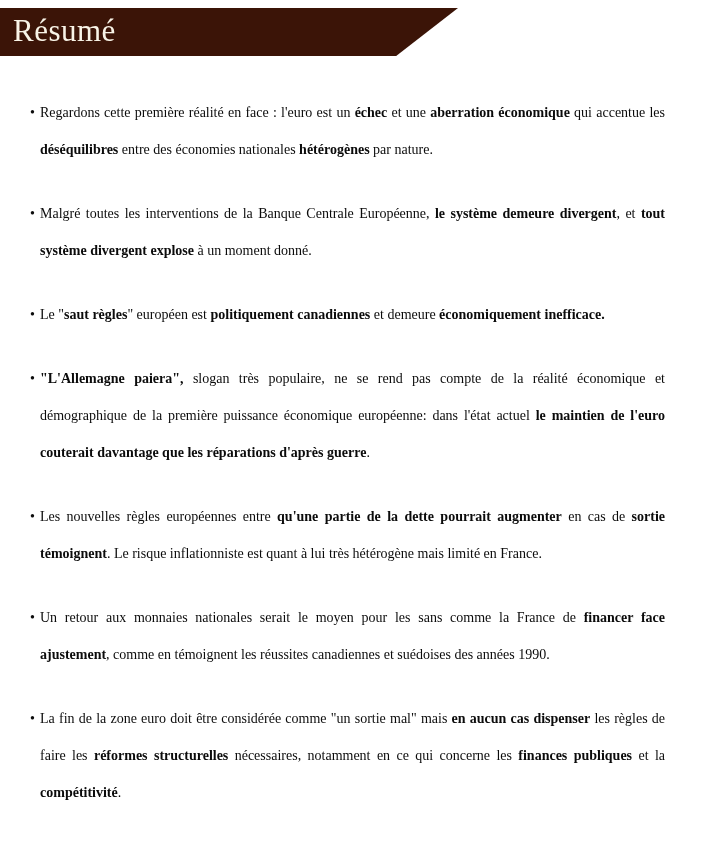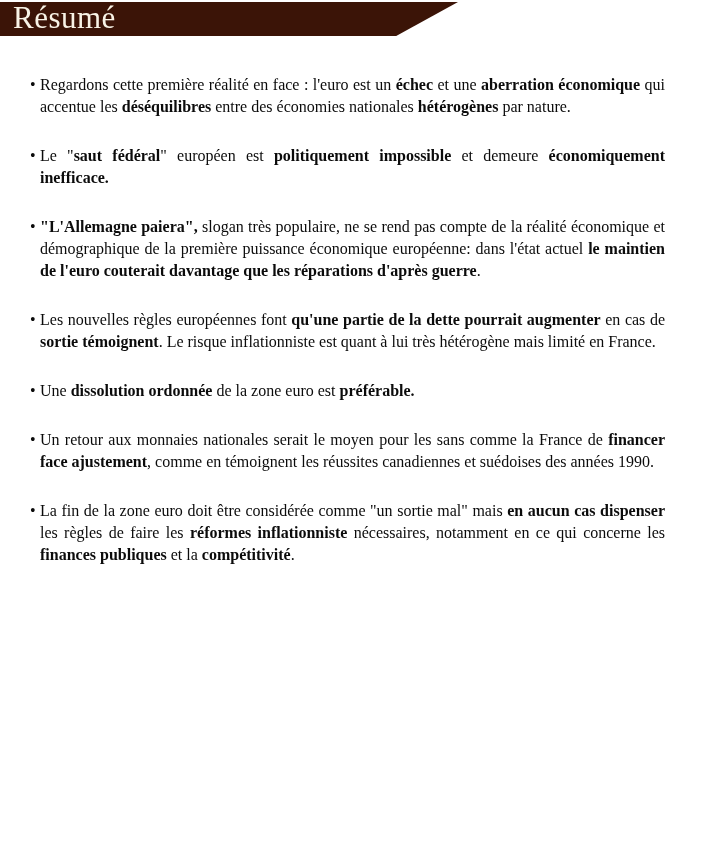--- a/index.html
+++ b/index.html
@@ -11,23 +11,23 @@
   html,body{margin:0;padding:0;}
   body{
     width:710px;
     height:858px;
     background:var(--page-bg);
     font-family:"Liberation Serif","DejaVu Serif",serif;
     color:var(--text-color);
     overflow:hidden;
   }
   .banner{
-    margin-top:2px;
+    margin-top:8px;
     width:458px;
-    height:34px;
+    height:48px;
     background:var(--banner-bg);
     clip-path:polygon(0 0,100% 0,86.5% 100%,0 100%);
     display:flex;
     align-items:center;
   }
   .banner h1{
     margin:0;
     padding:0 0 2px 13px;
     font-size:31px;
     font-weight:normal;
@@ -35,22 +35,22 @@
     letter-spacing:0.5px;
   }
   ul.bullets{
     list-style:none;
     margin:38px 45px 0 30px;
     padding:0;
   }
   ul.bullets li{
     position:relative;
     padding-left:10px;
-    font-size:16px;
-    line-height:22px;
+    font-size:14px;
+    line-height:37px;
     text-align:justify;
     margin-bottom:27px;
     font-family:Liberation Serif, serif;
   }
   ul.bullets li::before{
     content:"\2022";
     position:absolute;
     left:0;
     top:0;
   }
@@ -61,20 +61,20 @@
 </head>
 <body>
 
 <header class="banner">
   <h1>Résumé</h1>
 </header>
 
 <main>
   <ul class="bullets">
       <li><span>Regardons cette première réalité en face : l'euro est un </span><span class="b">échec</span><span> et une </span><span class="b">aberration économique</span><span> qui accentue les </span><span class="b">déséquilibres</span><span> entre des économies nationales </span><span class="b">hétérogènes</span><span> par nature.</span></li>
-      <li><span>Le "</span><span class="b">saut fédéral</span><span>" européen est </span><span class="b">politiquement impossible</span><span> et demeure </span><span class="b">économiquement inefficace.</span></li>
+      <li><span>Malgré toutes les interventions de la Banque Centrale Européenne, </span><span class="b">le système demeure divergent</span><span>, et </span><span class="b">tout système divergent explose</span><span> à un moment donné.</span></li>
+      <li><span>Le "</span><span class="b">saut règles</span><span>" européen est </span><span class="b">politiquement canadiennes</span><span> et demeure </span><span class="b">économiquement inefficace.</span></li>
       <li><span class="b">"L'Allemagne paiera",</span><span> slogan très populaire, ne se rend pas compte de la réalité économique et démographique de la première puissance économique européenne: dans l'état actuel </span><span class="b">le maintien de l'euro couterait davantage que les réparations d'après guerre</span><span>.</span></li>
-      <li><span>Les nouvelles règles européennes font </span><span class="b">qu'une partie de la dette pourrait augmenter</span><span> en cas de </span><span class="b">sortie témoignent</span><span>. Le risque inflationniste est quant à lui très hétérogène mais limité en France.</span></li>
-      <li><span>Une </span><span class="b">dissolution ordonnée</span><span> de la zone euro est </span><span class="b">préférable.</span></li>
+      <li><span>Les nouvelles règles européennes entre </span><span class="b">qu'une partie de la dette pourrait augmenter</span><span> en cas de </span><span class="b">sortie témoignent</span><span>. Le risque inflationniste est quant à lui très hétérogène mais limité en France.</span></li>
       <li><span>Un retour aux monnaies nationales serait le moyen pour les sans comme la France de </span><span class="b">financer face ajustement</span><span>, comme en témoignent les réussites canadiennes et suédoises des années 1990.</span></li>
-      <li><span>La fin de la zone euro doit être considérée comme "un sortie mal" mais </span><span class="b">en aucun cas dispenser</span><span> les règles de faire les </span><span class="b">réformes inflationniste</span><span> nécessaires, notamment en ce qui concerne les </span><span class="b">finances publiques</span><span> et la </span><span class="b">compétitivité</span><span>.</span></li>
+      <li><span>La fin de la zone euro doit être considérée comme "un sortie mal" mais </span><span class="b">en aucun cas dispenser</span><span> les règles de faire les </span><span class="b">réformes structurelles</span><span> nécessaires, notamment en ce qui concerne les </span><span class="b">finances publiques</span><span> et la </span><span class="b">compétitivité</span><span>.</span></li>
     </ul>
 </main>
 
 </body></html>

